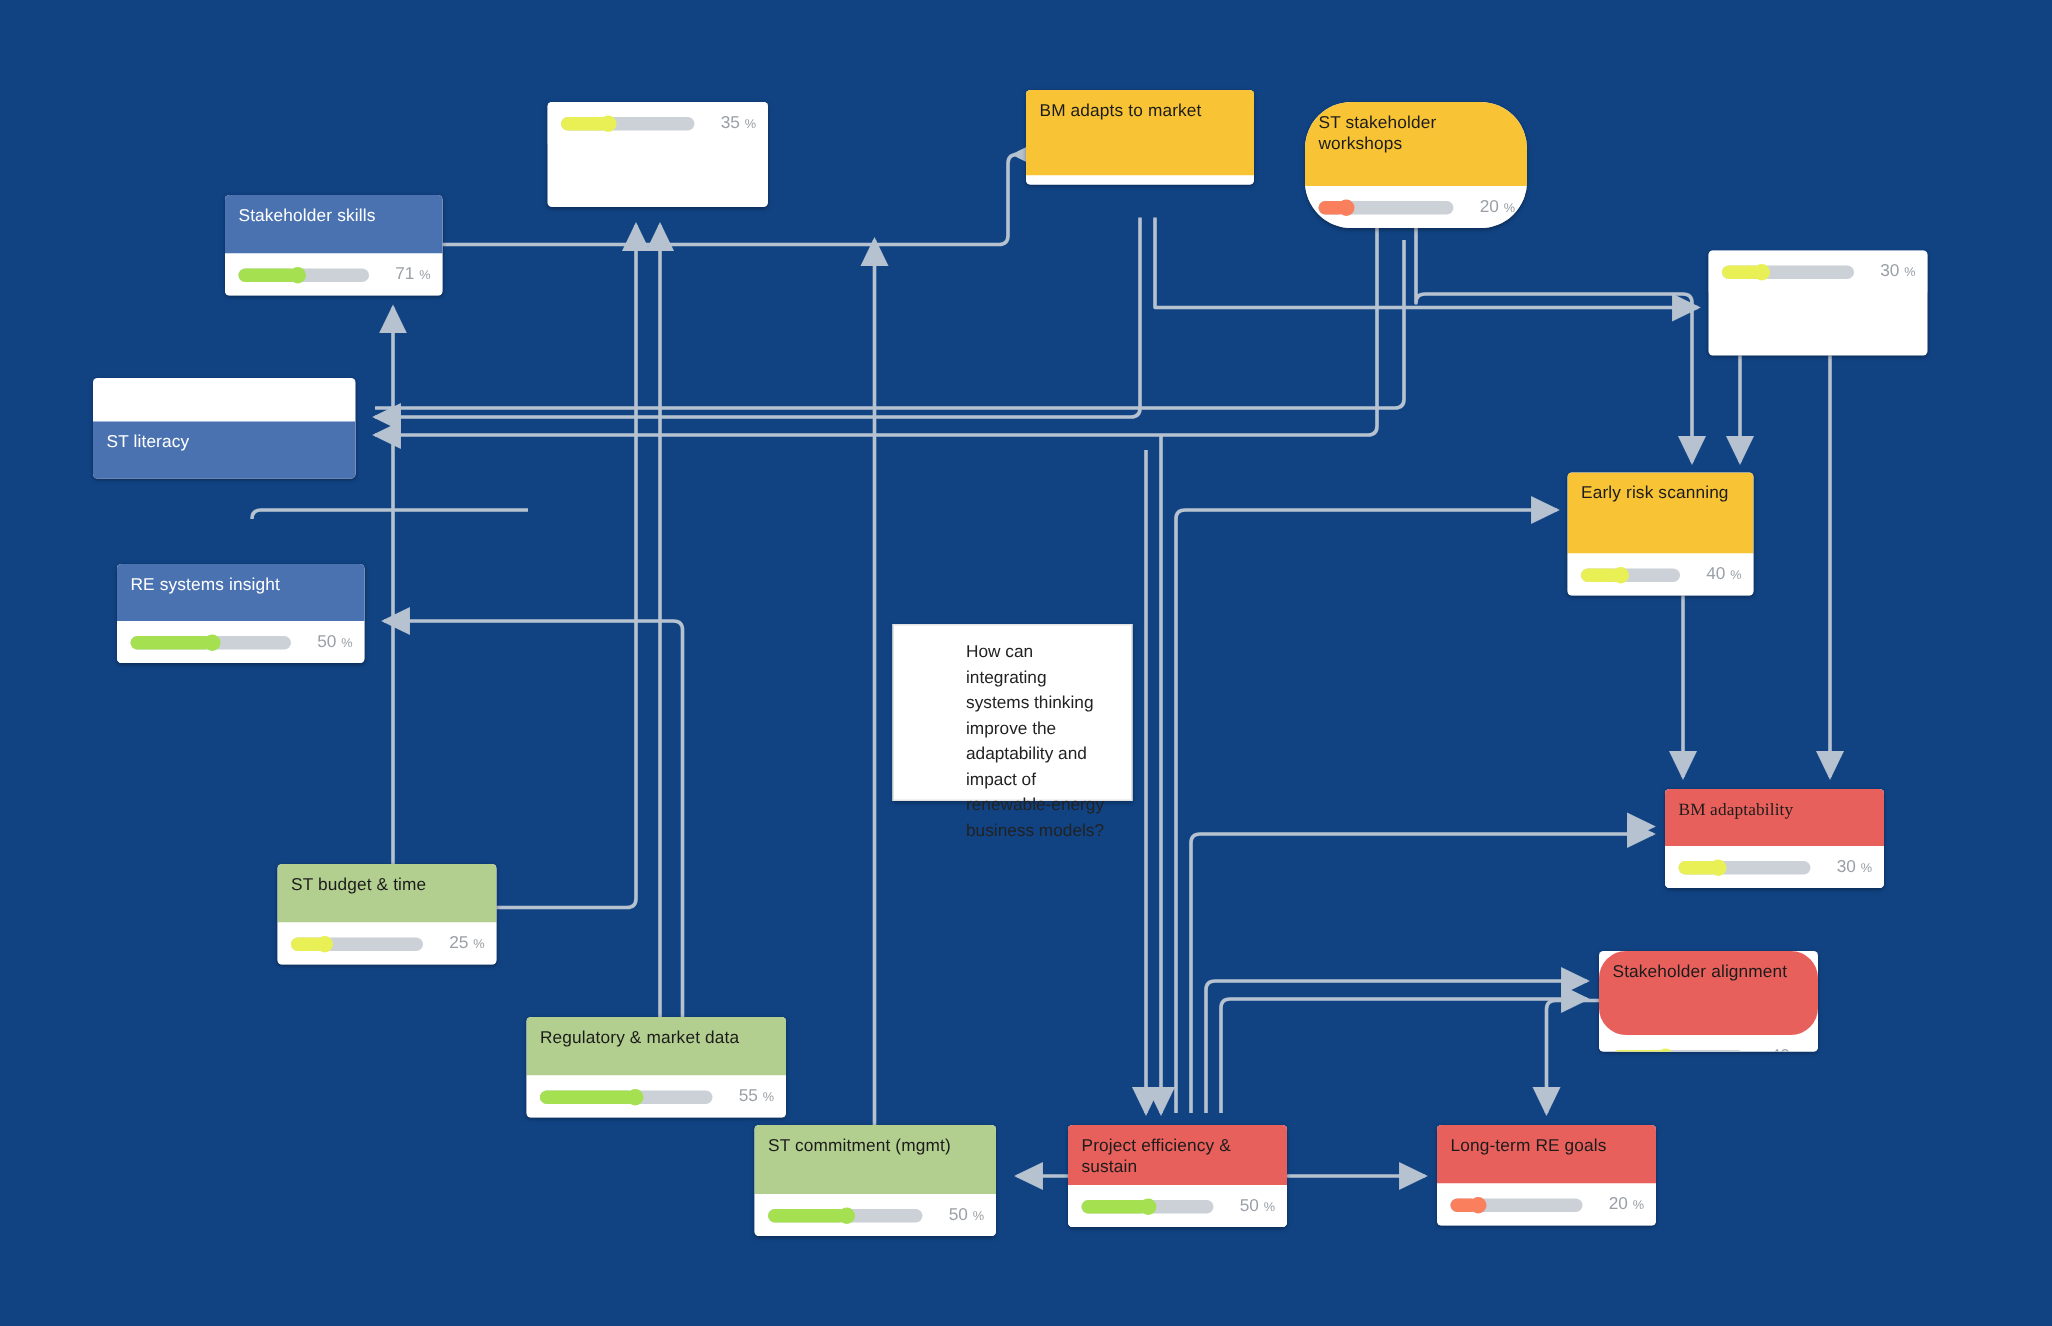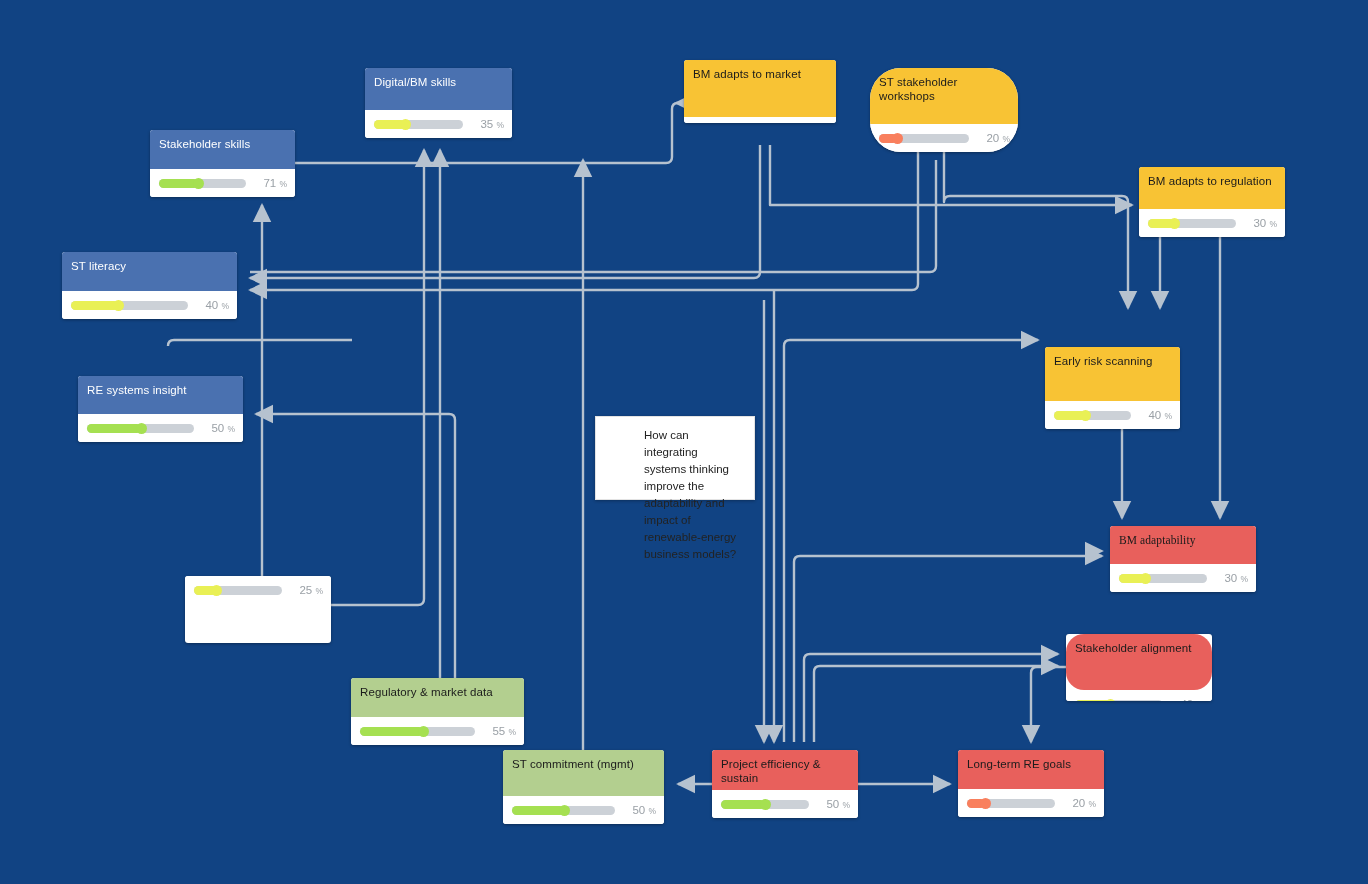--- a/index.html
+++ b/index.html
@@ -141,21 +141,20 @@
 
       <path d="M1102,551 H1102" marker-end="url(#ah)"></path>
 
       <path d="M936,160 V266 Q936,272 930,272 H250"></path>
 
     </g>
   </svg>
 
   <div id="node-layer">
       <div class="node t-blue" style="left: 365px; top: 68px; width: 147px; height: 70px;">
-        <div class="node-head" style="height: 42px;">Digital/BM skills</div>
         <div class="node-body">
           <div class="slider">
             <div class="slider-fill" style="width: 35%; background: rgb(233, 240, 85);"></div>
             <div class="slider-knob" style="left: calc(35% - 5px); background: rgb(233, 240, 85);"></div>
           </div>
           <div class="pct"><span>35</span> <span class="u">%</span></div>
         </div>
       </div>
       <div class="node t-yellow" style="left: 684px; top: 60px; width: 152px; height: 63px;">
         <div class="node-head" style="height: 57px;">BM adapts to market</div>
@@ -181,40 +180,39 @@
         <div class="node-head" style="height: 39px;">Stakeholder skills</div>
         <div class="node-body">
           <div class="slider">
             <div class="slider-fill" style="width: 45%; background: rgb(165, 224, 81);"></div>
             <div class="slider-knob" style="left: calc(45% - 5px); background: rgb(165, 224, 81);"></div>
           </div>
           <div class="pct"><span>71</span> <span class="u">%</span></div>
         </div>
       </div>
       <div class="node t-yellow" style="left: 1139px; top: 167px; width: 146px; height: 70px;">
-        <div class="node-head" style="height: 42px;">BM adapts to regulation</div>
         <div class="node-body">
           <div class="slider">
             <div class="slider-fill" style="width: 30%; background: rgb(233, 240, 85);"></div>
             <div class="slider-knob" style="left: calc(30% - 5px); background: rgb(233, 240, 85);"></div>
           </div>
           <div class="pct"><span>30</span> <span class="u">%</span></div>
         </div>
       </div>
       <div class="node t-blue" style="left: 62px; top: 252px; width: 175px; height: 67px;">
-        <div class="node-head" style="height: 39px;">ST literacy</div>
+        <div class="node-head" style="height: 39px; margin-top: 29px;">ST literacy</div>
         <div class="node-body">
           <div class="slider">
             <div class="slider-fill" style="width: 40%; background: rgb(233, 240, 85);"></div>
             <div class="slider-knob" style="left: calc(40% - 5px); background: rgb(233, 240, 85);"></div>
           </div>
           <div class="pct"><span>40</span> <span class="u">%</span></div>
         </div>
       </div>
-      <div class="node t-yellow" style="left: 1045px; top: 315px; width: 135px; height: 82px; margin-top: 32px;">
+      <div class="node t-yellow" style="left: 1045px; top: 315px; width: 124px; height: 82px;">
         <div class="node-head" style="height: 54px;">Early risk scanning</div>
         <div class="node-body">
           <div class="slider">
             <div class="slider-fill" style="width: 40%; background: rgb(233, 240, 85);"></div>
             <div class="slider-knob" style="left: calc(40% - 5px); background: rgb(233, 240, 85);"></div>
           </div>
           <div class="pct"><span>40</span> <span class="u">%</span></div>
         </div>
       </div>
       <div class="node t-blue" style="left: 78px; top: 376px; width: 165px; height: 66px;">
@@ -231,20 +229,21 @@
         <div class="node-head" style="height: 38px; font-family: Liberation Serif, serif;">BM adaptability</div>
         <div class="node-body">
           <div class="slider">
             <div class="slider-fill" style="width: 30%; background: rgb(233, 240, 85);"></div>
             <div class="slider-knob" style="left: calc(30% - 5px); background: rgb(233, 240, 85);"></div>
           </div>
           <div class="pct"><span>30</span> <span class="u">%</span></div>
         </div>
       </div>
       <div class="node t-green" style="left: 185px; top: 576px; width: 146px; height: 67px;">
+        <div class="node-head" style="height: 39px;">ST budget &amp; time</div>
         <div class="node-body">
           <div class="slider">
             <div class="slider-fill" style="width: 25%; background: rgb(233, 240, 85);"></div>
             <div class="slider-knob" style="left: calc(25% - 5px); background: rgb(233, 240, 85);"></div>
           </div>
           <div class="pct"><span>25</span> <span class="u">%</span></div>
         </div>
       </div>
       <div class="node t-red" style="left: 1066px; top: 634px; width: 146px; height: 67px;">
         <div class="node-head" style="height: 56px; border-radius: 18px;">Stakeholder alignment</div>
@@ -291,17 +290,17 @@
         <div class="node-body">
           <div class="slider">
             <div class="slider-fill" style="width: 20%; background: rgb(249, 127, 93);"></div>
             <div class="slider-knob" style="left: calc(20% - 5px); background: rgb(249, 127, 93);"></div>
           </div>
           <div class="pct"><span>20</span> <span class="u">%</span></div>
         </div>
       </div>
     </div>
 
-  <div class="question" id="question-box" style="left: 595px; top: 416px; width: 160px; height: 84px; padding-left: 48px;">
+  <div class="question" id="question-box" style="left: 595px; top: 416px; width: 160px; height: 118px; padding-left: 48px;">
     <span>How can integrating systems thinking improve the adaptability and impact of renewable-energy business models?</span>
   </div>
 
 </div>
 
 </body></html>

